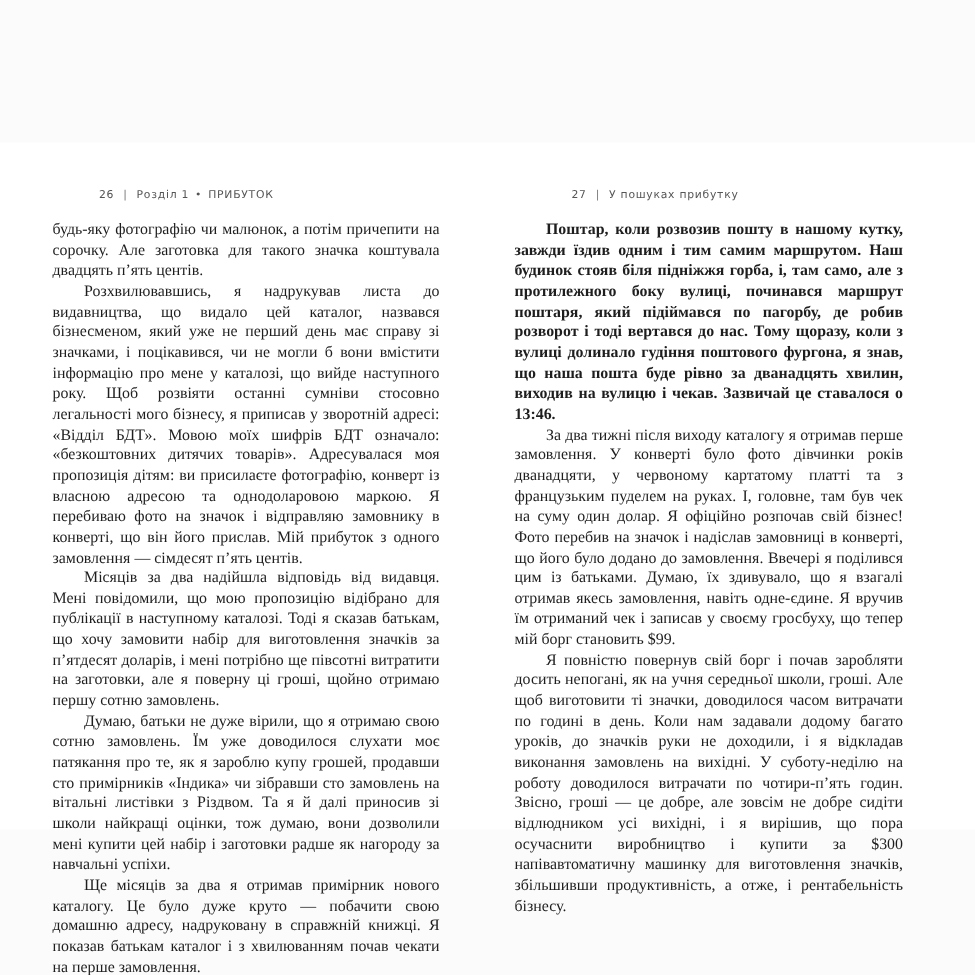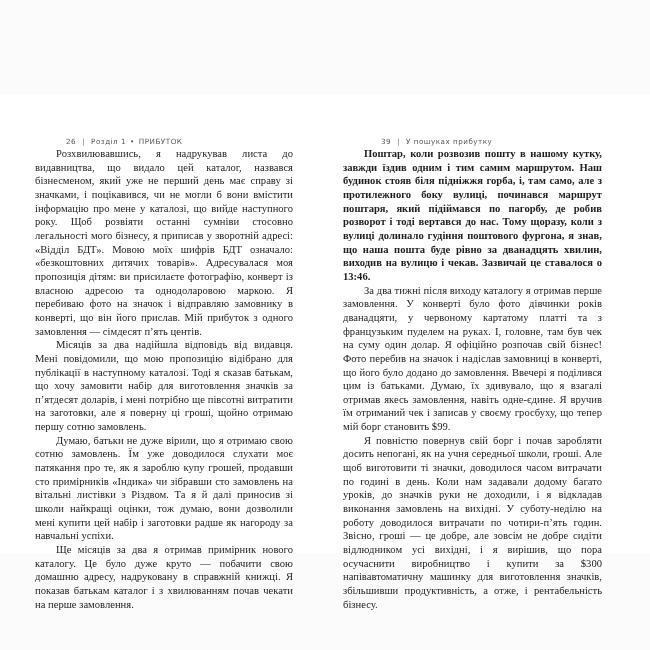--- a/index.html
+++ b/index.html
@@ -26,21 +26,21 @@
     .page {
       position: absolute;
       top: 0;
       height: 458px;
     }
     .page-left { left: 0; width: 325px; }
     .page-right { left: 325px; width: 325px; }
 
     .running-head {
       position: absolute;
-      top: 42px;
+      top: 30px;
       font-family: "DejaVu Sans", "Liberation Sans", sans-serif;
       font-size: 7.2px;
       letter-spacing: 0.5px;
       color: #555555;
       white-space: nowrap;
     }
     .page-left .running-head { left: 66px; }
     .page-right .running-head { left: 56px; }
     .running-head .sep {
       display: inline-block;
@@ -79,30 +79,31 @@
 </head>
 <body>
 
 <div class="spread">
 
   <div class="page page-left">
     <div class="running-head">
       <span>26</span><span class="sep">|</span><span>Розділ 1</span><span class="dot">•</span><span>ПРИБУТОК</span>
     </div>
     <div class="body-text">
+      <p>будь-яку фотографію чи малюнок, а потім причепити на сорочку. Але заготовка для такого значка коштувала двадцять п’ять центів.</p>
       <p class="indent">Розхвилювавшись, я надрукував листа до видавництва, що видало цей каталог, назвався бізнесменом, який уже не перший день має справу зі значками, і поцікавився, чи не могли б вони вмістити інформацію про мене у каталозі, що вийде наступного року. Щоб розвіяти останні сумніви стосовно легальності мого бізнесу, я приписав у зворотній адресі: «Відділ БДТ». Мовою моїх шифрів БДТ означало: «безкоштовних дитячих товарів». Адресувалася моя пропозиція дітям: ви присилаєте фотографію, конверт із власною адресою та однодоларовою маркою. Я перебиваю фото на значок і відправляю замовнику в конверті, що він його прислав. Мій прибуток з одного замовлення — сімдесят п’ять центів.</p>
       <p class="indent">Місяців за два надійшла відповідь від видавця. Мені повідомили, що мою пропозицію відібрано для публікації в наступному каталозі. Тоді я сказав батькам, що хочу замовити набір для виготовлення значків за п’ятдесят доларів, і мені потрібно ще півсотні витратити на заготовки, але я поверну ці гроші, щойно отримаю першу сотню замовлень.</p>
       <p class="indent">Думаю, батьки не дуже вірили, що я отримаю свою сотню замовлень. Їм уже доводилося слухати моє патякання про те, як я зароблю купу грошей, продавши сто примірників «Індика» чи зібравши сто замовлень на вітальні листівки з Різдвом. Та я й далі приносив зі школи найкращі оцінки, тож думаю, вони дозволили мені купити цей набір і заготовки радше як нагороду за навчальні успіхи.</p>
       <p class="indent">Ще місяців за два я отримав примірник нового каталогу. Це було дуже круто — побачити свою домашню адресу, надруковану в справжній книжці. Я показав батькам каталог і з хвилюванням почав чекати на перше замовлення.</p>
     </div>
   </div>
 
   <div class="page page-right">
     <div class="running-head">
-      <span>39</span><span class="sep">|</span><span>У пошуках прибутку</span>
+      <span>27</span><span class="sep">|</span><span>У пошуках прибутку</span>
     </div>
     <div class="body-text">
       <p class="first-indent">Поштар, коли розвозив пошту в нашому кутку, завжди їздив одним і тим самим маршрутом. Наш будинок стояв біля підніжжя горба, і, там само, але з протилежного боку вулиці, починався маршрут поштаря, який підіймався по пагорбу, де робив розворот і тоді вертався до нас. Тому щоразу, коли з вулиці долинало гудіння поштового фургона, я знав, що наша пошта буде рівно за дванадцять хвилин, виходив на вулицю і чекав. Зазвичай це ставалося о 13:46.</p>
       <p class="indent">За два тижні після виходу каталогу я отримав перше замовлення. У конверті було фото дівчинки років дванадцяти, у червоному картатому платті та з французьким пуделем на руках. І, головне, там був чек на суму один долар. Я офіційно розпочав свій бізнес! Фото перебив на значок і надіслав замовниці в конверті, що його було додано до замовлення. Ввечері я поділився цим із батьками. Думаю, їх здивувало, що я взагалі отримав якесь замовлення, навіть одне-єдине. Я вручив їм отриманий чек і записав у своєму гросбуху, що тепер мій борг становить $99.</p>
       <p class="indent">Я повністю повернув свій борг і почав заробляти досить непогані, як на учня середньої школи, гроші. Але щоб виготовити ті значки, доводилося часом витрачати по годині в день. Коли нам задавали додому багато уроків, до значків руки не доходили, і я відкладав виконання замовлень на вихідні. У суботу-неділю на роботу доводилося витрачати по чотири-п’ять годин. Звісно, гроші — це добре, але зовсім не добре сидіти відлюдником усі вихідні, і я вирішив, що пора осучаснити виробництво і купити за $300 напівавтоматичну машинку для виготовлення значків, збільшивши продуктивність, а отже, і рентабельність бізнесу.</p>
 
     </div>
   </div>
 
 </div>

